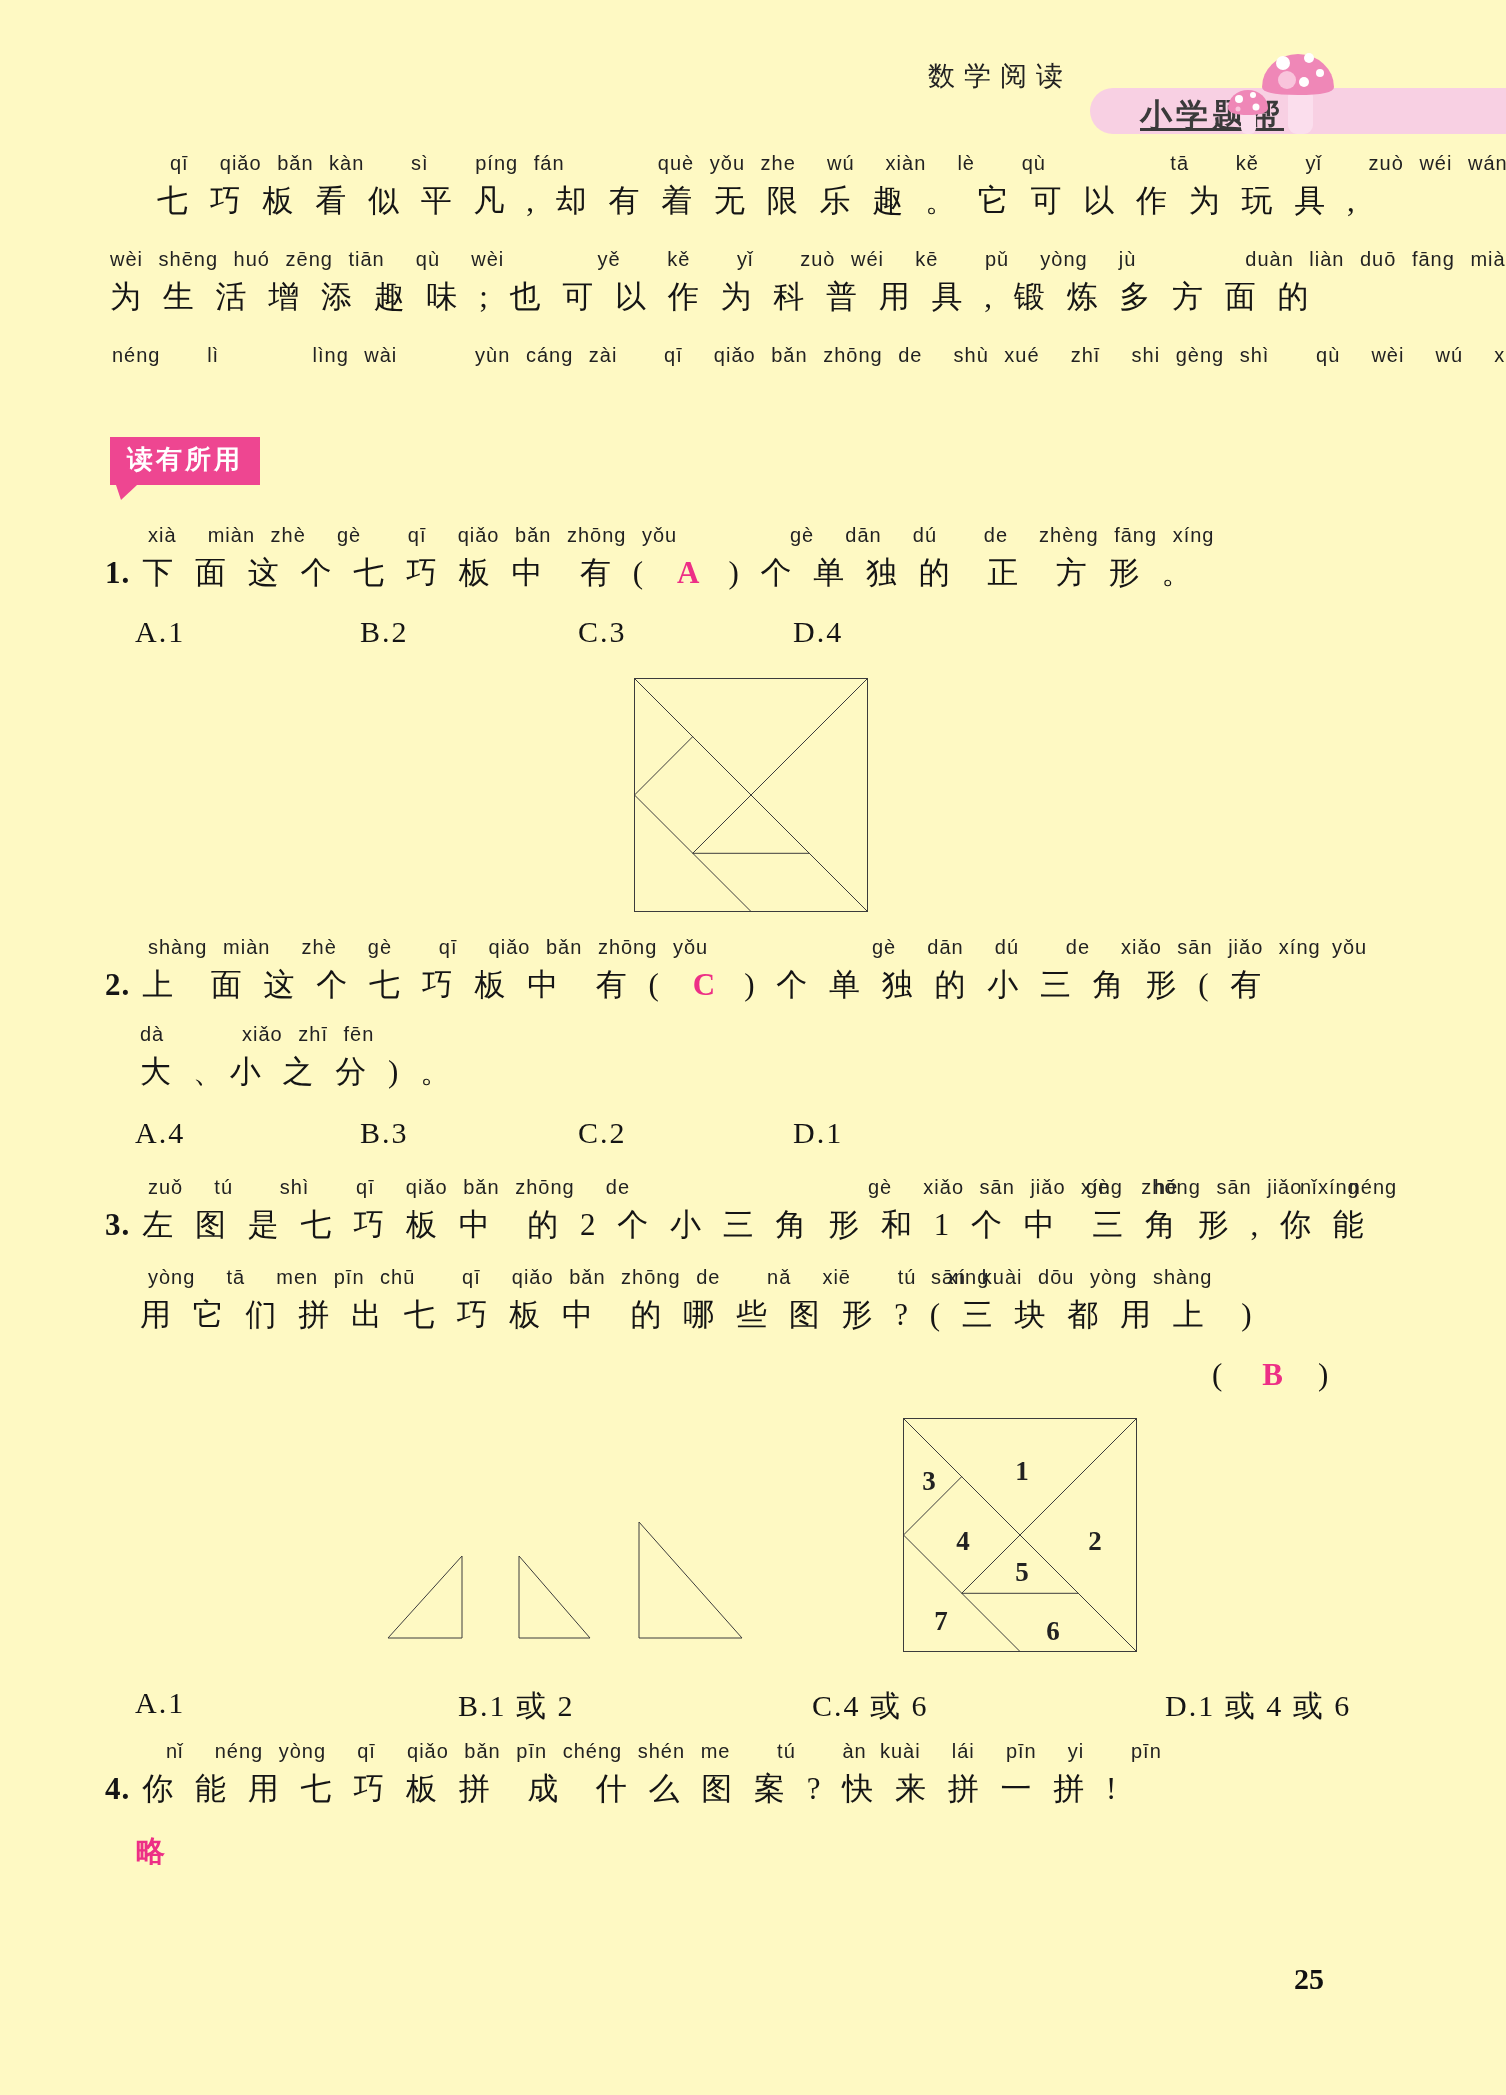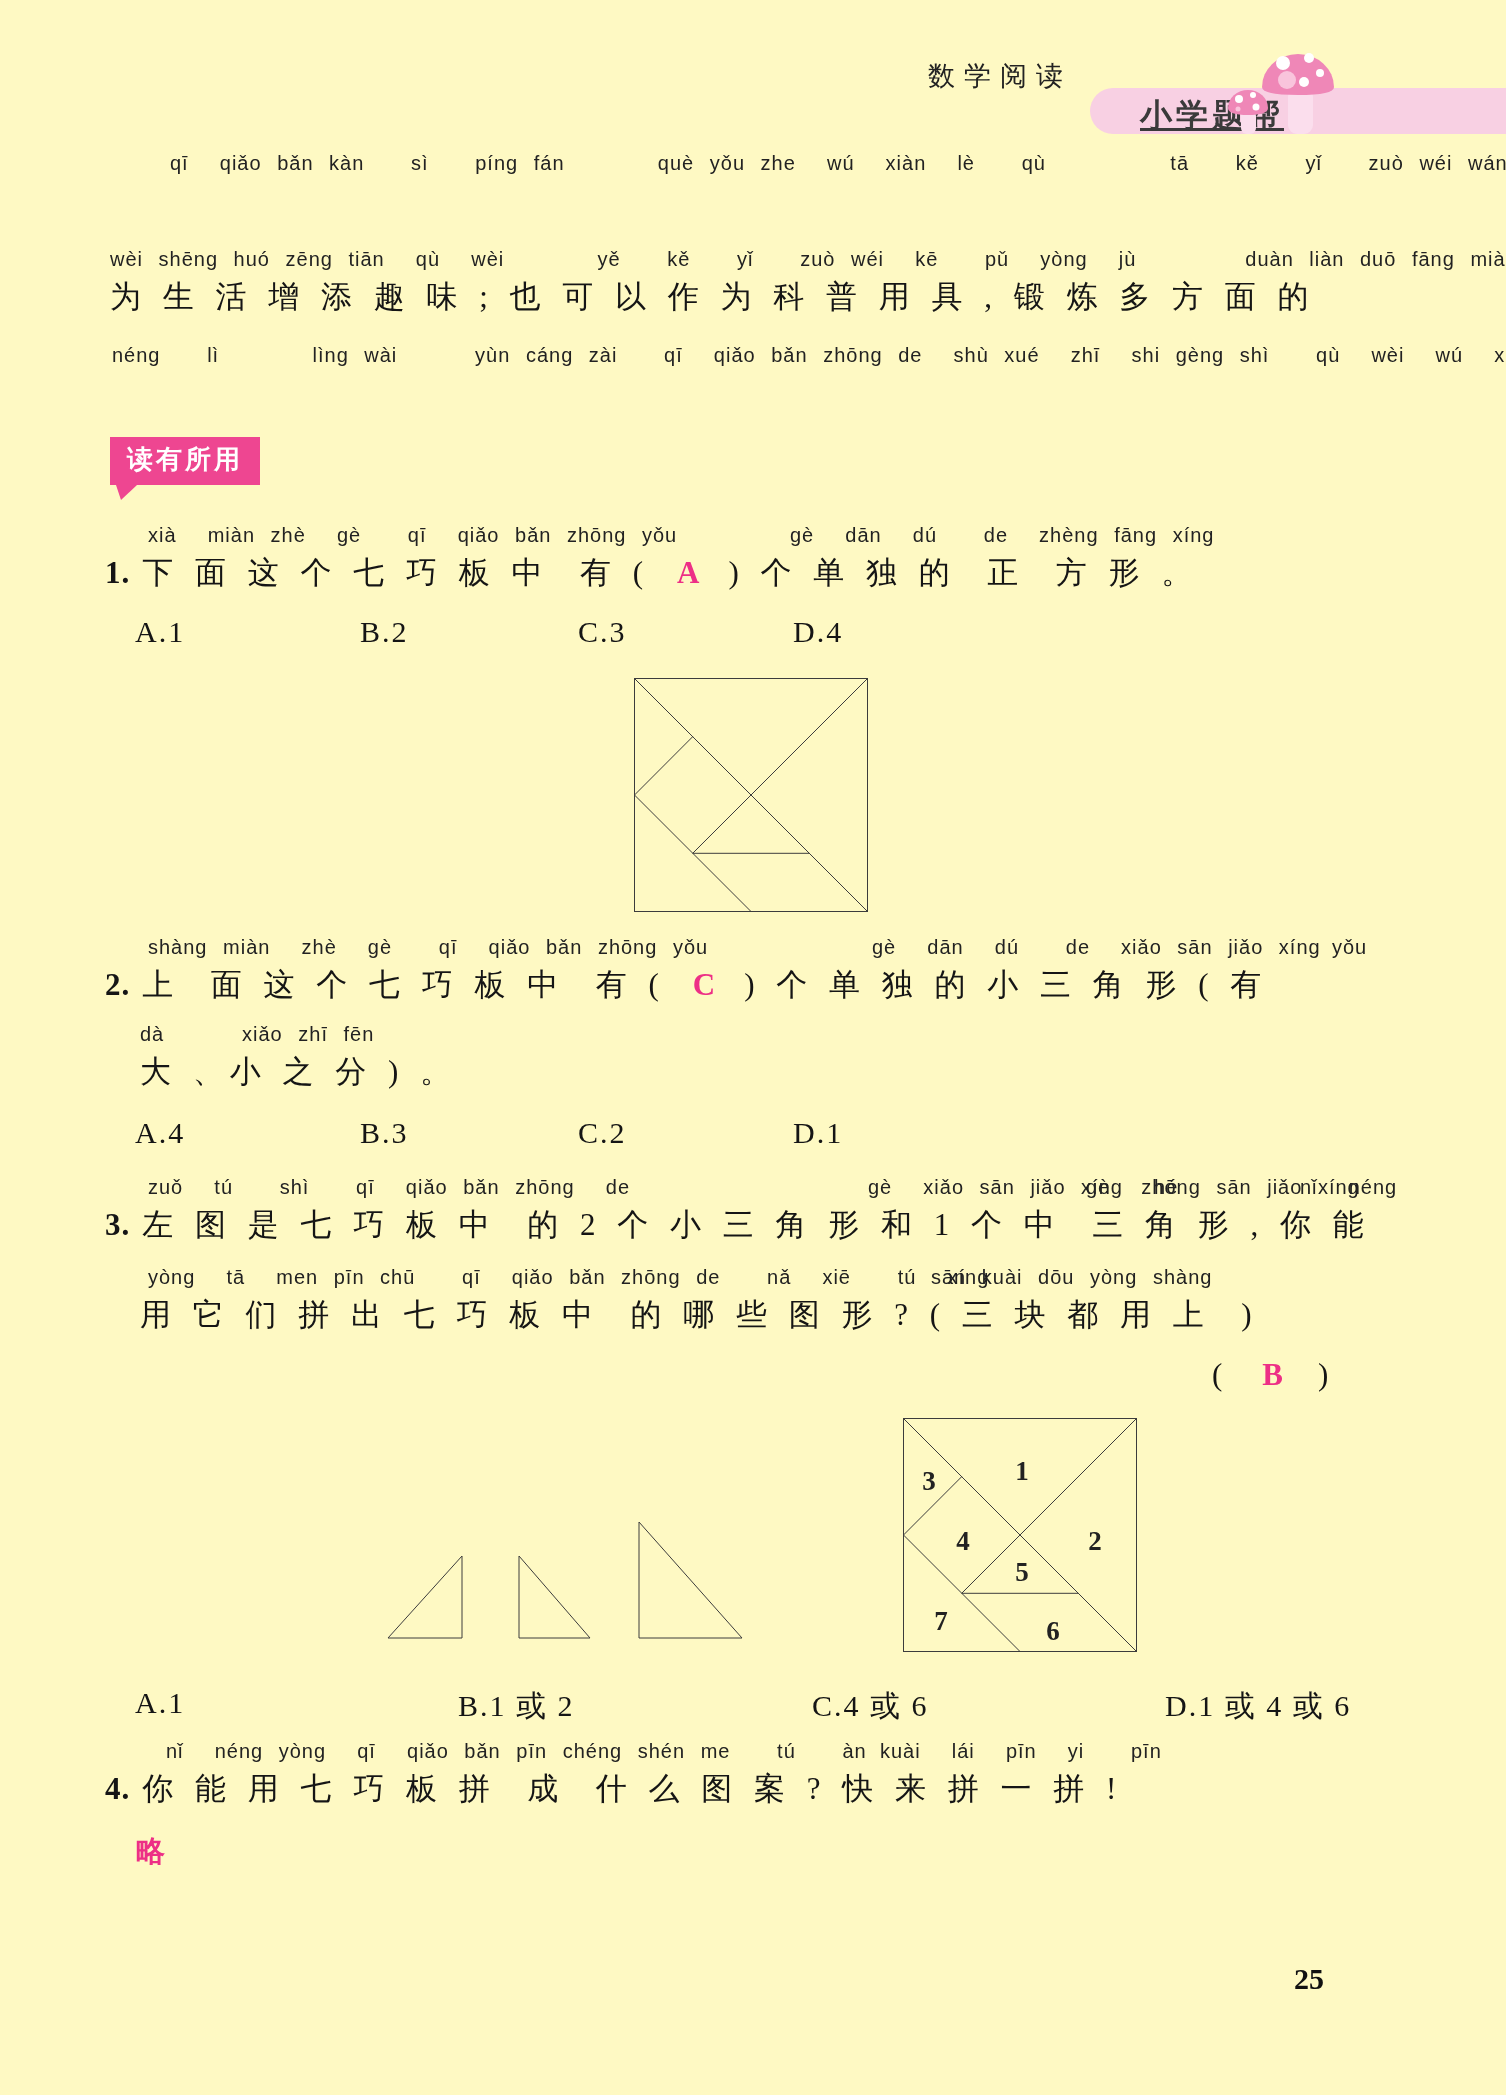--- a/index.html
+++ b/index.html
@@ -53,20 +53,21 @@
     <circle cx="79" cy="40" r="5" fill="#ffffff"></circle>
     <rect x="16" y="68" width="15" height="24" rx="6" fill="#fbdeed" stroke="none"></rect>
     <path d="M3 66 A20 18 0 0 1 43 66 Q43 73 23 73 Q3 73 3 66 Z" fill="#ef87b7" stroke="none"></path>
     <circle cx="14" cy="57" r="4" fill="#ffffff"></circle>
     <circle cx="28" cy="53" r="3" fill="#ffffff"></circle>
     <circle cx="31" cy="65" r="3.5" fill="#ffffff"></circle>
     <circle cx="13" cy="67" r="2.5" fill="#f9c4dc"></circle>
   </svg>
 
   <div class="py" style="left:170px;top:152px;">qī  qiǎo bǎn kàn   sì   píng fán      què yǒu zhe  wú  xiàn  lè   qù        tā   kě   yǐ   zuò wéi wán  jù</div>
+  <div class="hz" style="left:157px;top:182px;">七 巧 板 看 似 平 凡 , 却 有 着 无 限 乐 趣 。 它 可 以 作 为 玩 具 ,</div>
   <div class="py" style="left:110px;top:248px;">wèi shēng huó zēng tiān  qù  wèi      yě   kě   yǐ   zuò wéi  kē   pǔ  yòng  jù       duàn liàn duō fāng miàn  de</div>
   <div class="hz" style="left:110px;top:278px;">为 生 活 增 添 趣 味 ; 也 可 以 作 为 科 普 用 具 , 锻 炼 多 方 面 的</div>
   <div class="py" style="left:112px;top:344px;">néng   lì      lìng wài     yùn cáng zài   qī  qiǎo bǎn zhōng de  shù xué  zhī  shi gèng shì   qù  wèi  wú  xiàn</div>
 
   <div class="tag">
     <span>读有所用</span>
   </div>
 
   <div class="py" style="left:148px;top:524px;">xià  miàn zhè  gè   qī  qiǎo bǎn zhōng yǒu</div>
   <div class="py" style="left:790px;top:524px;">gè  dān  dú   de  zhèng fāng xíng</div>

